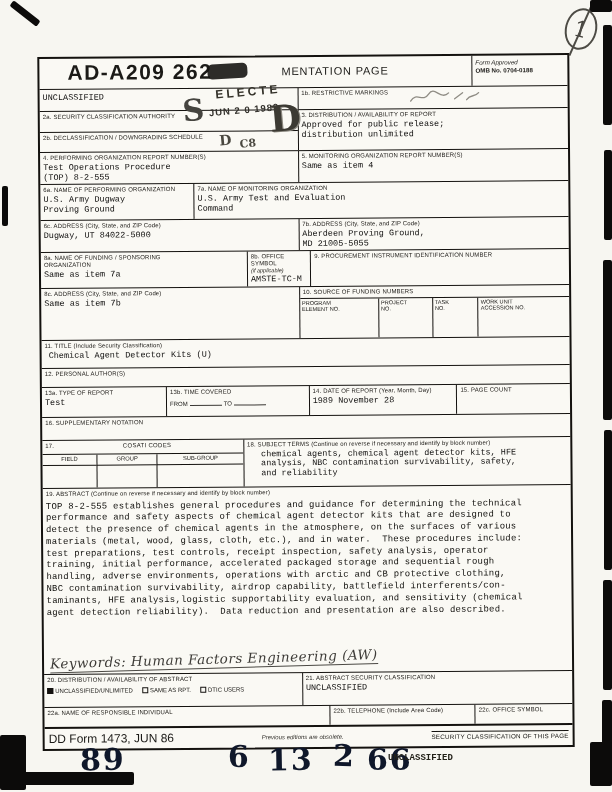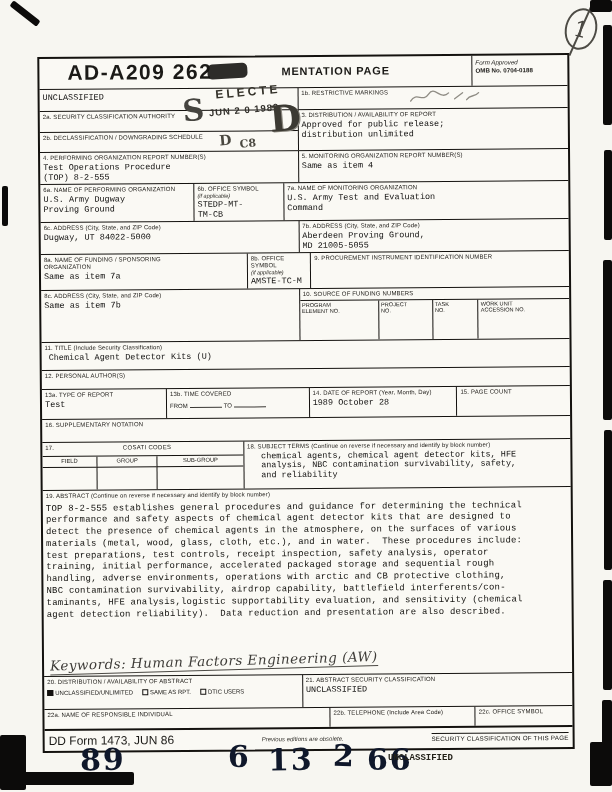--- a/index.html
+++ b/index.html
@@ -36,21 +36,21 @@
   .w17{width:38%}
   .w22a{width:54%} .w22b{width:27.5%}
   
   .hHdr{min-height:30px} .h22{min-height:22px} .h40{min-height:40px} .h31{min-height:31px}
   .h36{min-height:36px} .h30{min-height:30px} .h52{min-height:52px} .h28{min-height:28px}
   .h19{min-height:19px} .h23{min-height:23px} .h48{min-height:48px} .h186{min-height:186px}
   .h33{min-height:33px} .h20{min-height:20px} .hFtr{min-height:19px}
   
   .hdr-main{ flex:1; position:relative; padding:2px 4px; }
   .ad-number{ font-size:21px; font-weight:bold; letter-spacing:1.5px; position:absolute; left:28px; top:2px; }
-  .title-frag{ font-size:11px; font-weight:bold; letter-spacing:.8px; position:absolute; left:242px; top:8px; }
+  .title-frag{ font-size:11px; font-weight:normal; letter-spacing:.8px; position:absolute; left:242px; top:8px; }
   .hdr-blob{ position:absolute; left:168px; top:6px; width:40px; height:15px; background:#161513; border-radius:5px; transform:rotate(-3deg); opacity:.9; }
   .approved{ width:96px; font-size:6.2px; line-height:8px; padding-top:3px; }
   .approved .fa1{ font-style:italic; }
   .approved .fa2{ font-weight:bold; }
   
   .col{ display:flex; flex-direction:column; }
   .subrow{ padding:2px 3px; min-height:20px; }
   .subrow + .subrow{ border-top:1px solid #14120f; }
   
   .f10label{ padding:2px 3px; font-size:6px; }
@@ -173,26 +173,20 @@
       <div class="val">Same as item 4</div>
     </div>
   </div>
 
   <div class="r h36">
     <div class="c w6a">
       <div class="lbl">6a. NAME OF PERFORMING ORGANIZATION</div>
       <div class="val">U.S. Army Dugway
 Proving Ground</div>
     </div>
-    <div class="c w6b">
-      <div class="lbl">6b. OFFICE SYMBOL</div>
-      <div class="sub">(if applicable)</div>
-      <div class="val">STEDP-MT-
-TM-CB</div>
-    </div>
     <div class="c grow">
       <div class="lbl">7a. NAME OF MONITORING ORGANIZATION</div>
       <div class="val">U.S. Army Test and Evaluation
 Command</div>
     </div>
   </div>
 
   <div class="r h30">
     <div class="c wl">
       <div class="lbl">6c. ADDRESS (City, State, and ZIP Code)</div>
@@ -260,21 +254,21 @@
       <div class="val">Test</div>
     </div>
     <div class="c w13b">
       <div class="lbl">13b. TIME COVERED</div>
       <div class="tc-line">
         <span>FROM</span><span class="blank"></span><span>TO</span><span class="blank"></span>
       </div>
     </div>
     <div class="c w14">
       <div class="lbl">14. DATE OF REPORT (Year, Month, Day)</div>
-      <div class="val">1989 October 28</div>
+      <div class="val">1989 November 28</div>
     </div>
     <div class="c grow">
       <div class="lbl">15. PAGE COUNT</div>
     </div>
   </div>
 
   <div class="r h23">
     <div class="c grow">
       <div class="lbl">16. SUPPLEMENTARY NOTATION</div>
     </div>

